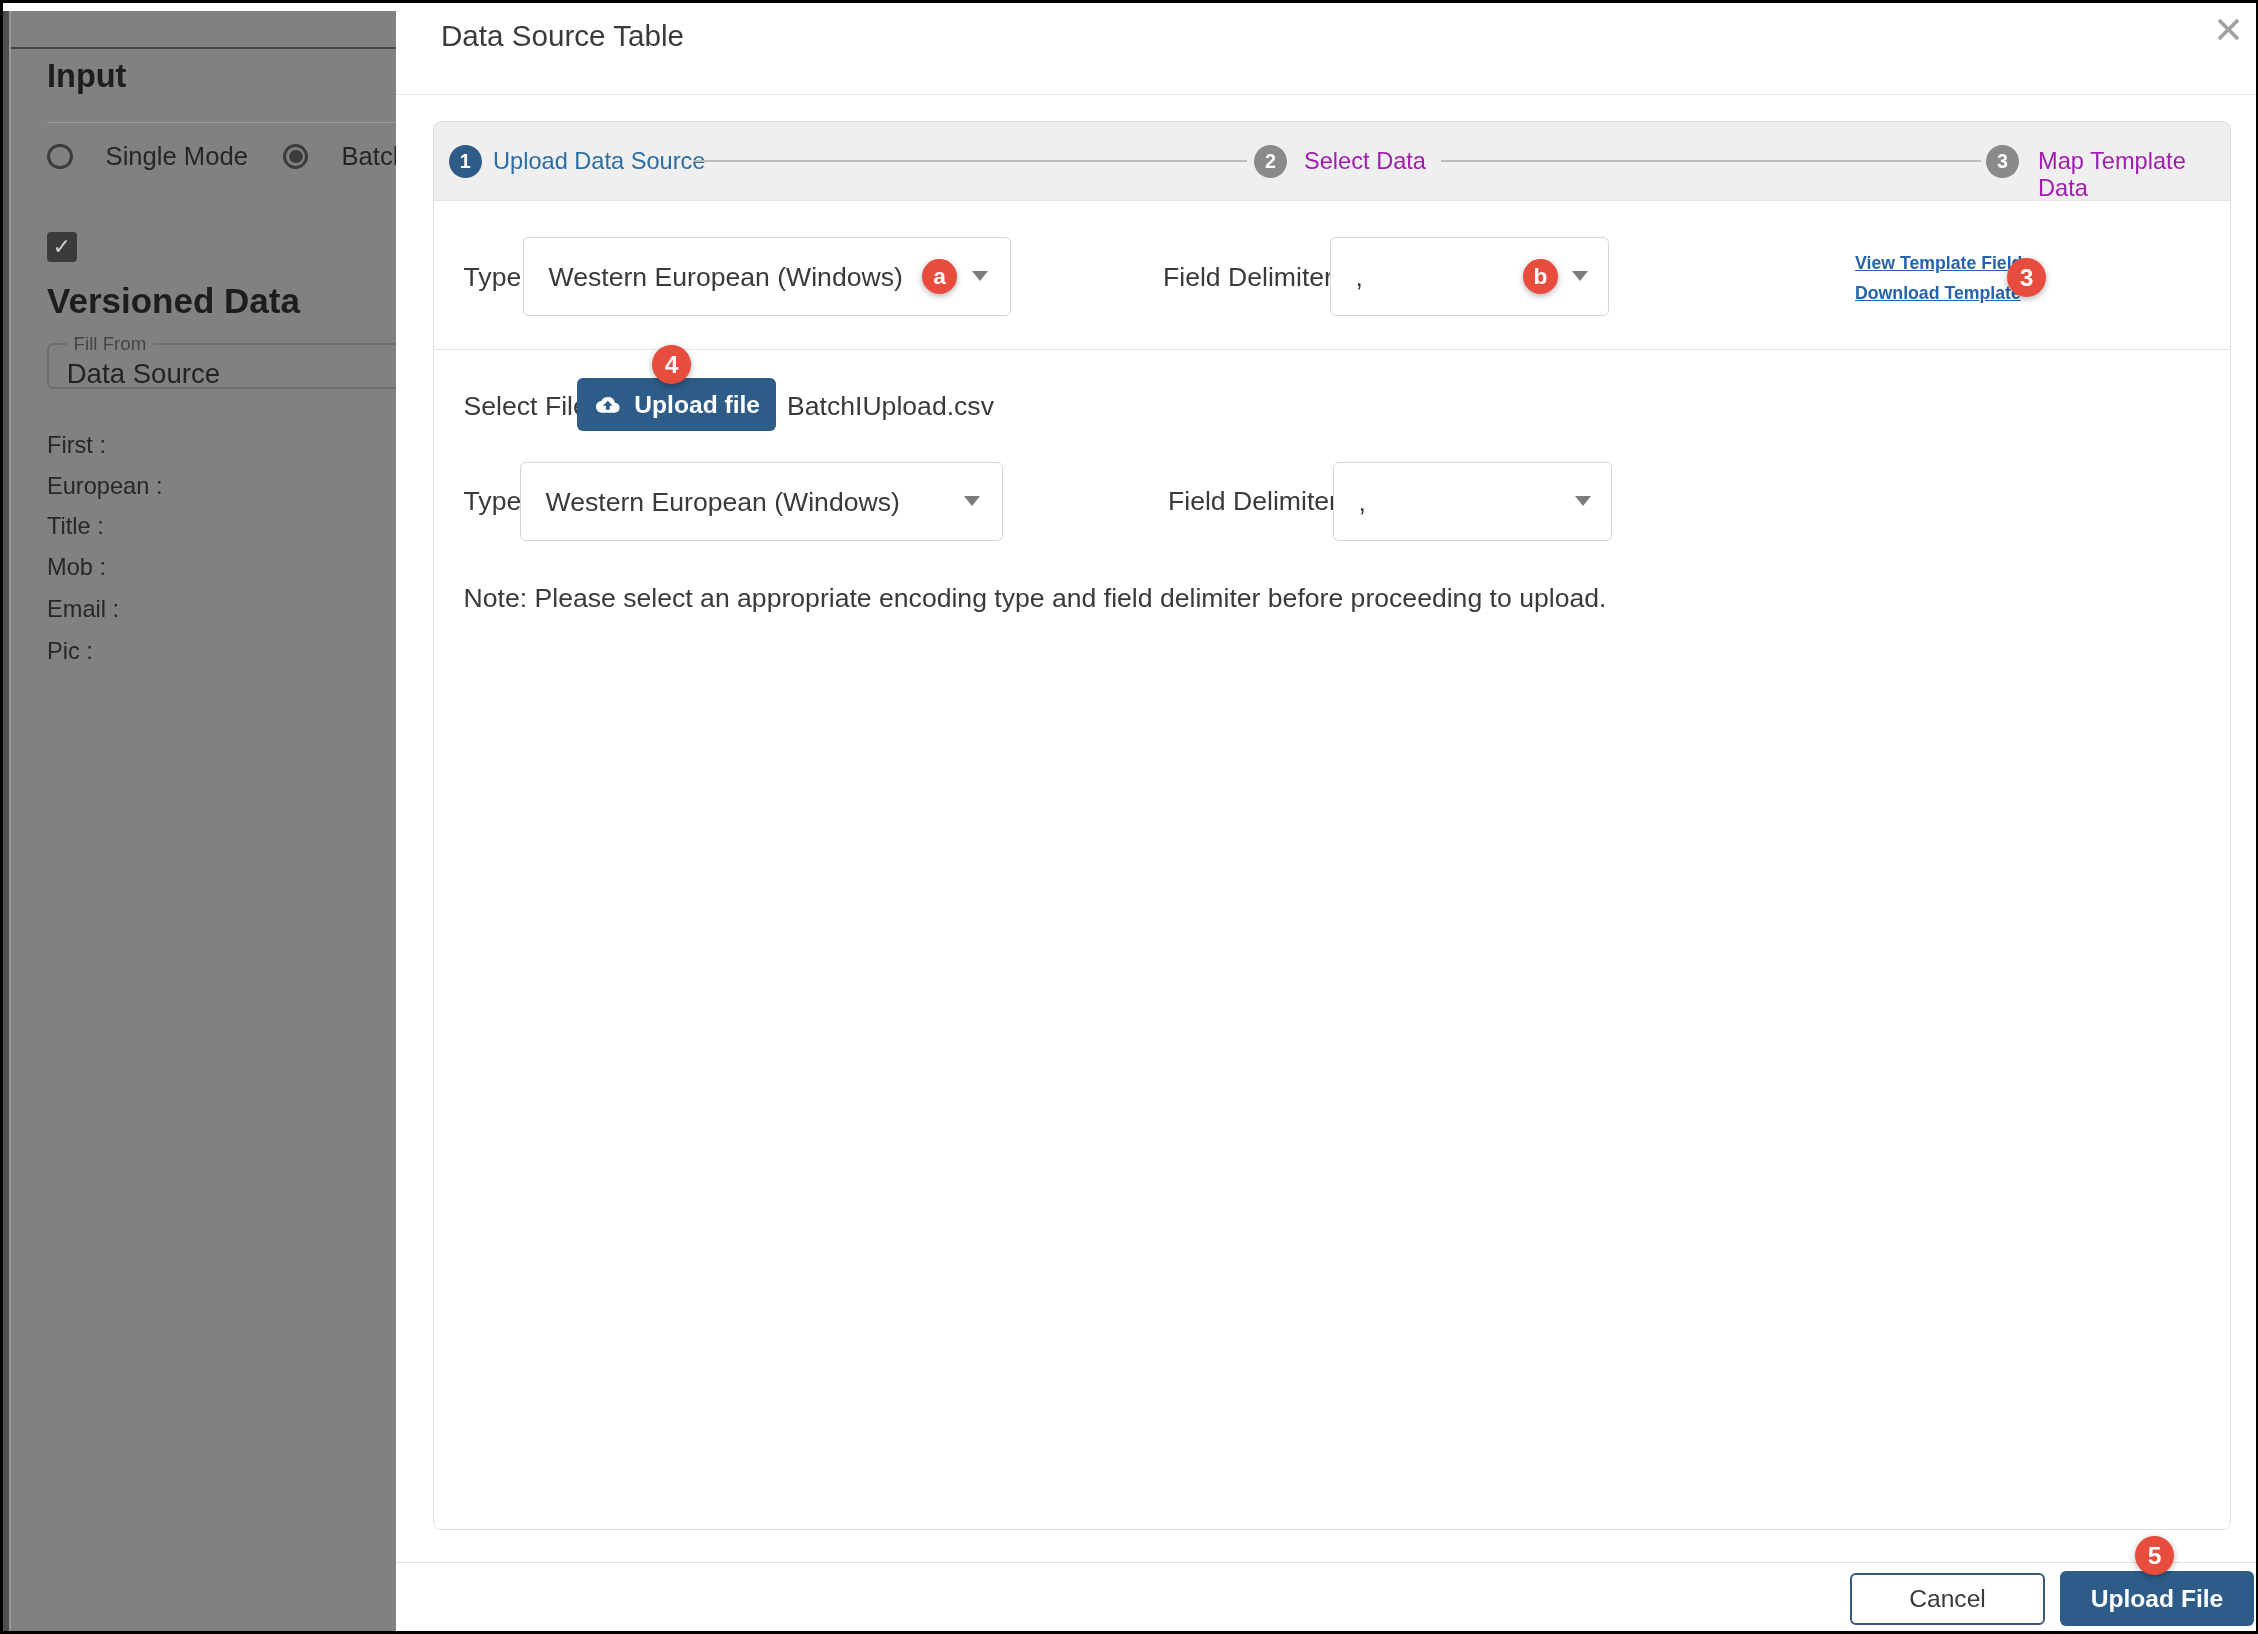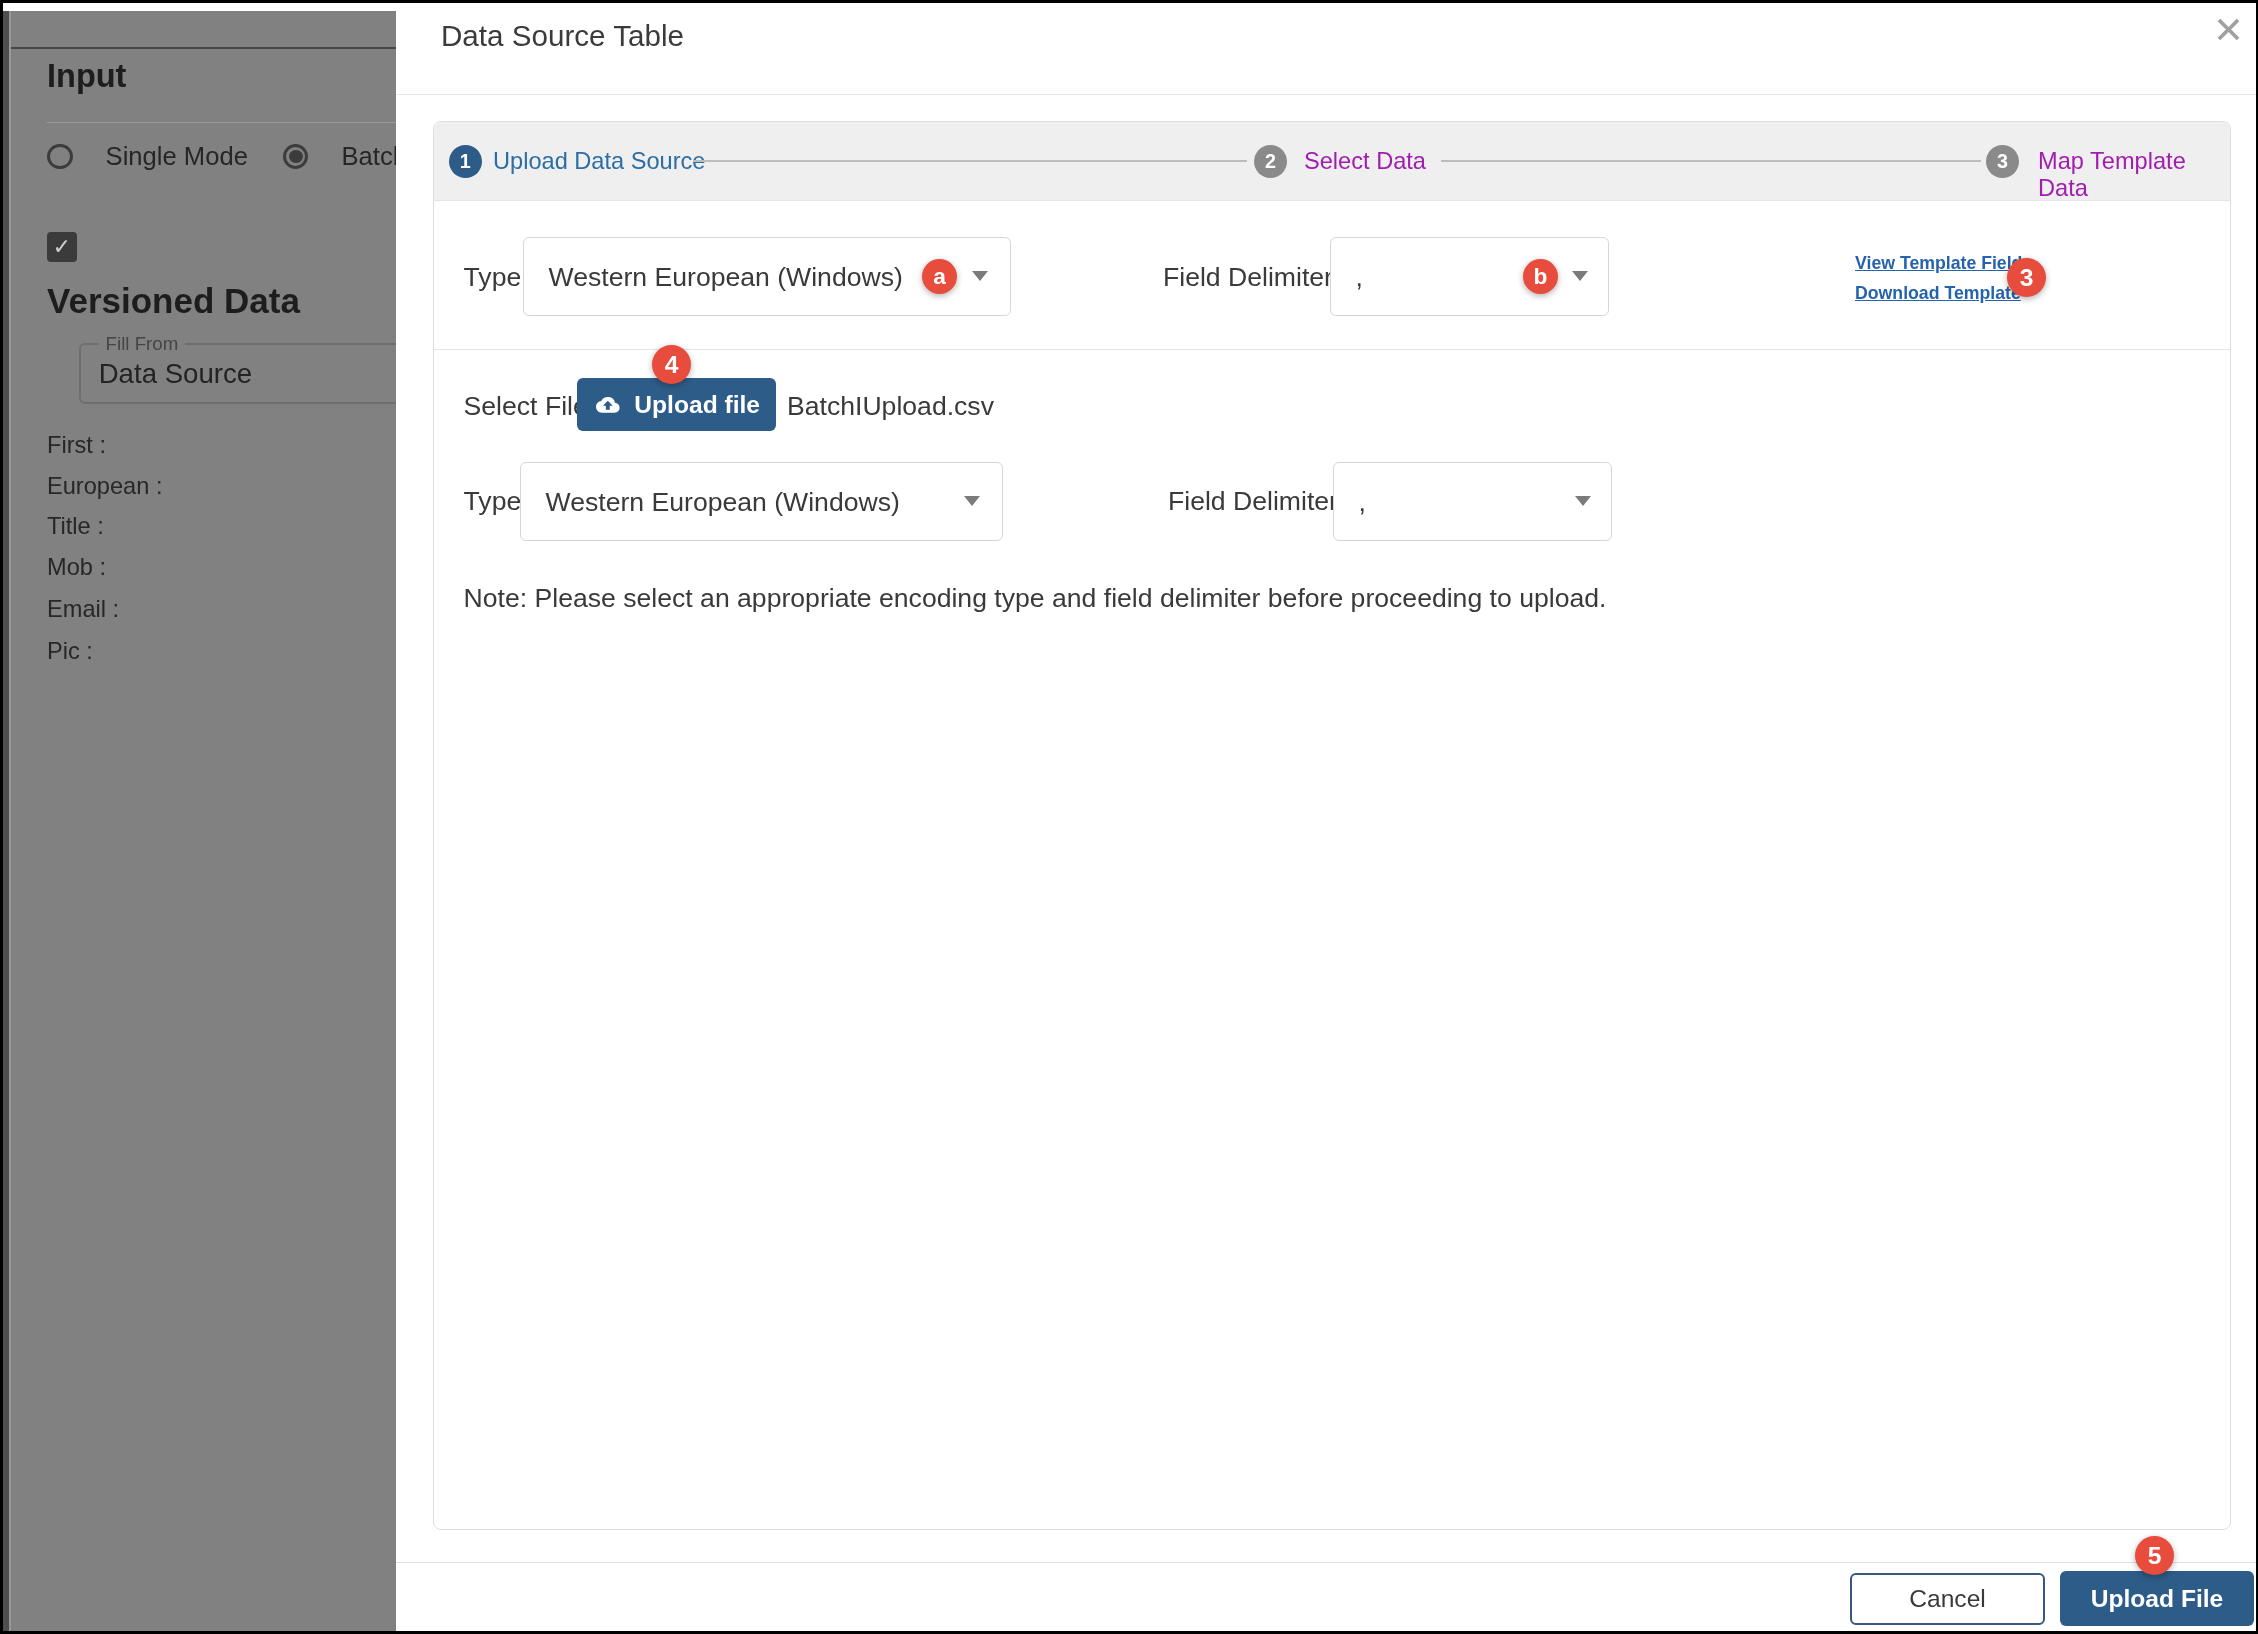--- a/index.html
+++ b/index.html
@@ -23,21 +23,21 @@
   .radio-row{position:absolute;left:44px;top:128px;right:0;height:35px;display:flex;align-items:center;gap:35px;white-space:nowrap;}
   .radio-opt{display:flex;align-items:center;gap:33px;}
   .radio-circle{width:25.6px;height:25.6px;border:3px solid #3c3c3c;border-radius:50%;flex:0 0 auto;display:flex;align-items:center;justify-content:center;}
   .radio-circle .dot{width:13.8px;height:13.8px;border-radius:50%;background:transparent;}
   .radio-opt.selected .dot{background:#3c3c3c;}
   .radio-label{font-size:25.6px;color:#262626;}
   .checkbox-row{position:absolute;left:44px;top:221px;display:flex;align-items:center;gap:25.6px;}
   .checkbox-box{width:29.6px;height:29.6px;background:#3b3b3b;border-radius:3.9px;display:flex;align-items:center;justify-content:center;color:#cfcfcf;font-size:21.7px;font-weight:bold;}
   .checkbox-label{font-size:25.6px;color:#262626;}
   .section-title{position:absolute;left:44px;top:270px;font-size:35px;font-weight:bold;color:#1d1d1d;}
-  .fill-from{position:absolute;left:44px;top:332px;width:374px;height:61px;border:2px solid #6f6f6f;border-radius:5.9px;margin-left:32px;}
+  .fill-from{position:absolute;left:44px;top:332px;width:374px;height:46px;border:2px solid #6f6f6f;border-radius:5.9px;}
   .fill-from-label{position:absolute;left:17.7px;top:-11.8px;background:var(--overlay-gray);padding:0 6.9px;font-size:18.7px;color:#454545;}
   .fill-from-value{position:absolute;left:17.7px;top:12.8px;font-size:27.6px;color:#232323;}
   .panel-field{position:absolute;left:44px;font-size:23.6px;color:#272727;}
 
   
   .modal{position:absolute;left:393px;top:0;right:0;bottom:0;background:#fff;}
   .modal-title{position:absolute;left:45px;top:15.8px;font-size:29.6px;color:#3b3b3b;}
   .close-btn{position:absolute;left:1811px;top:5.9px;width:43px;height:43px;display:flex;align-items:center;justify-content:center;font-size:37px;color:#a0a0a0;cursor:pointer;line-height:1;}
   .header-divider{position:absolute;left:0;right:0;top:91px;height:1px;background:#e7e7e7;}
 

